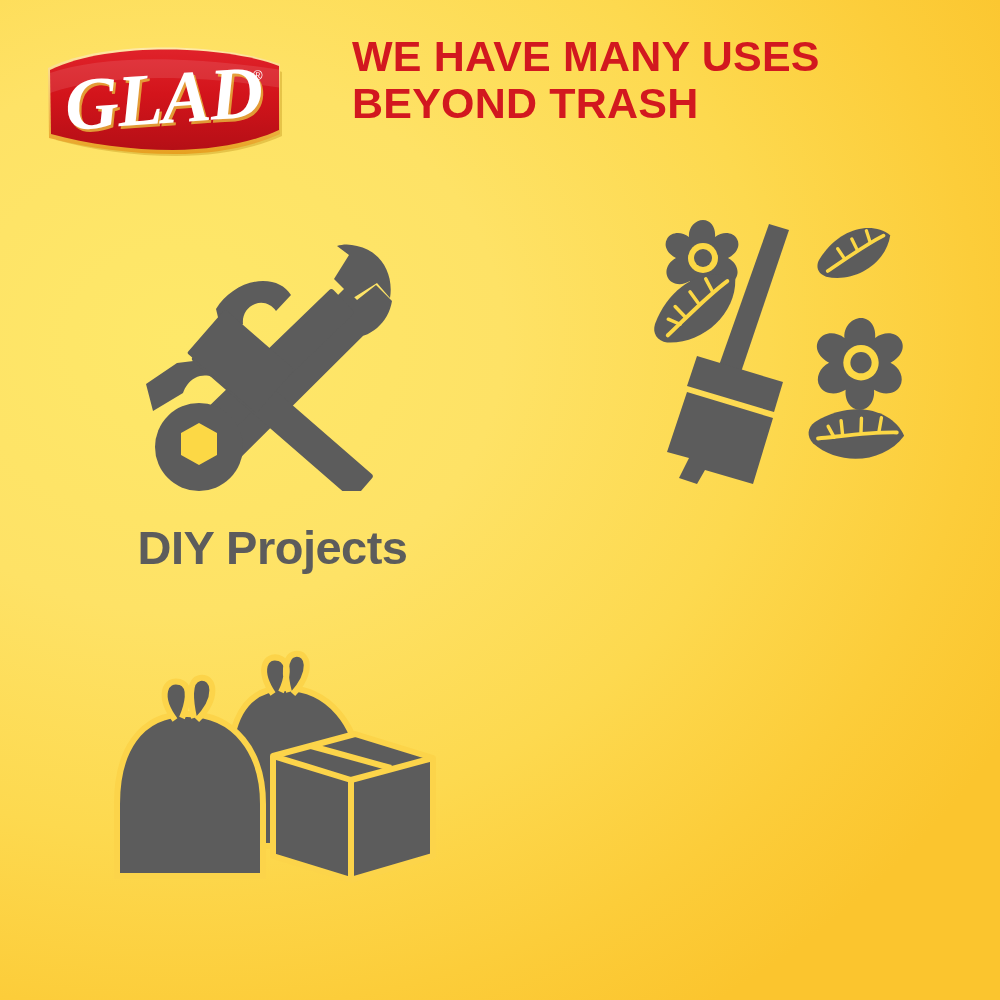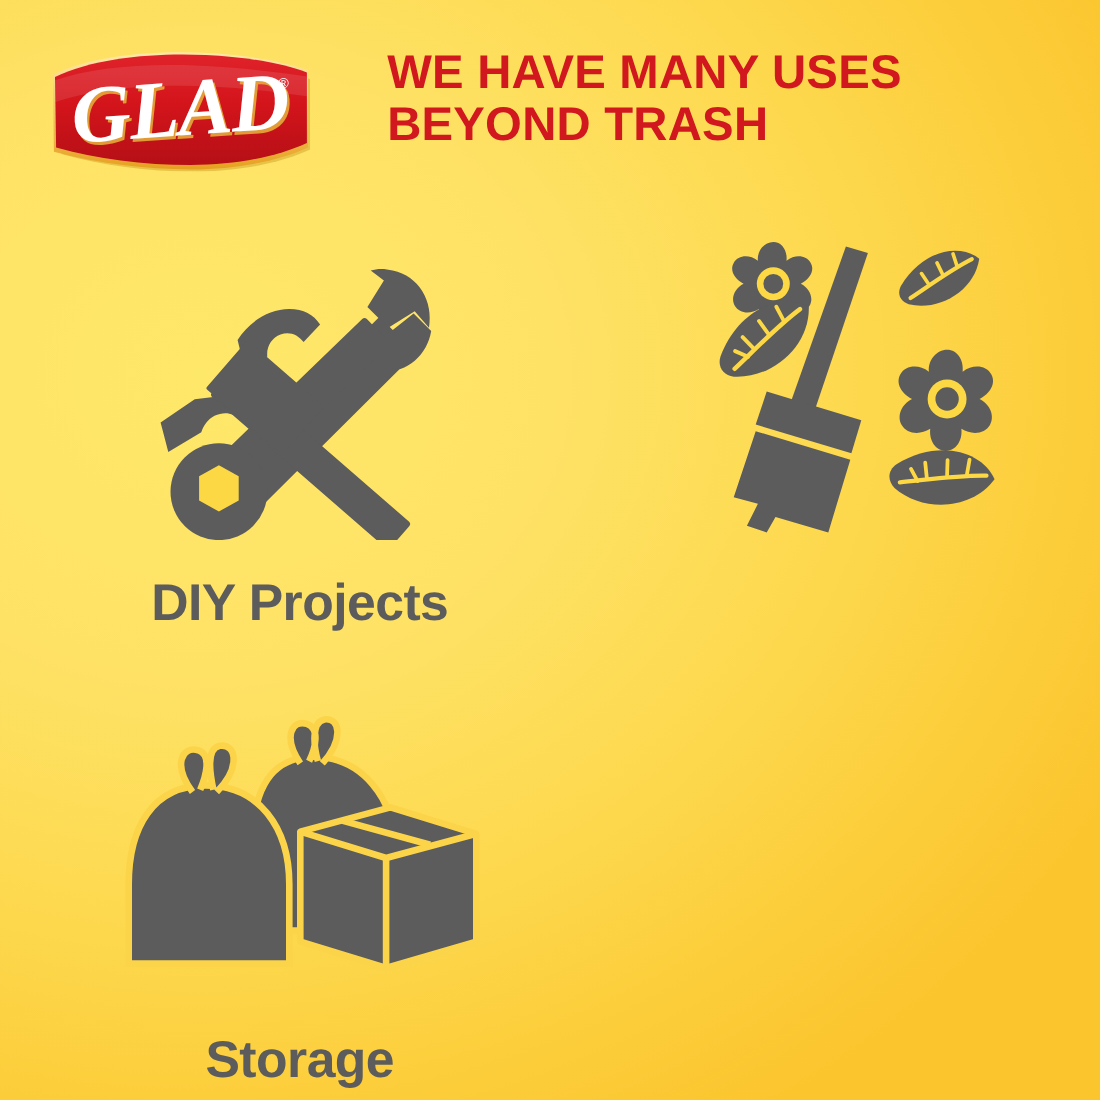--- a/index.html
+++ b/index.html
@@ -34,21 +34,21 @@
     left: 47px;
     top: 44px;
     width: 235px;
     height: 112px;
   }
   .logo-svg { display: block; }
 
   .headline {
     position: absolute;
     left: 352px;
-    top: 43px;
+    top: 33px;
     width: 600px;
     color: #D2181F;
     font-family: "Liberation Sans", sans-serif;
     font-weight: bold;
     font-size: 43px;
     line-height: 47px;
     letter-spacing: 0.2px;
   }
   .headline .l2 { display: block; }
 
@@ -263,17 +263,16 @@
             </g>
           </g>
 
           <g>
             <path d="M84,74 C132,74 160,112 160,164 L160,236 L14,236 L14,164 C14,112 36,74 84,74 Z" fill="#5C5C5C" stroke="#FCD44A" stroke-width="6"></path>
             <path d="M72,80 C54,56 62,38 77,42 C90,46 84,66 79,78
                      M94,80 C116,58 112,36 97,38 C84,40 88,64 91,78" fill="#5C5C5C" stroke="#FCD44A" stroke-width="6" stroke-linejoin="round"></path>
           </g>
         </svg>
       </div>
-      <div class="cell-label">Storage</div>
     </div>
 
   </div>
 </div>
 
 </body></html>

